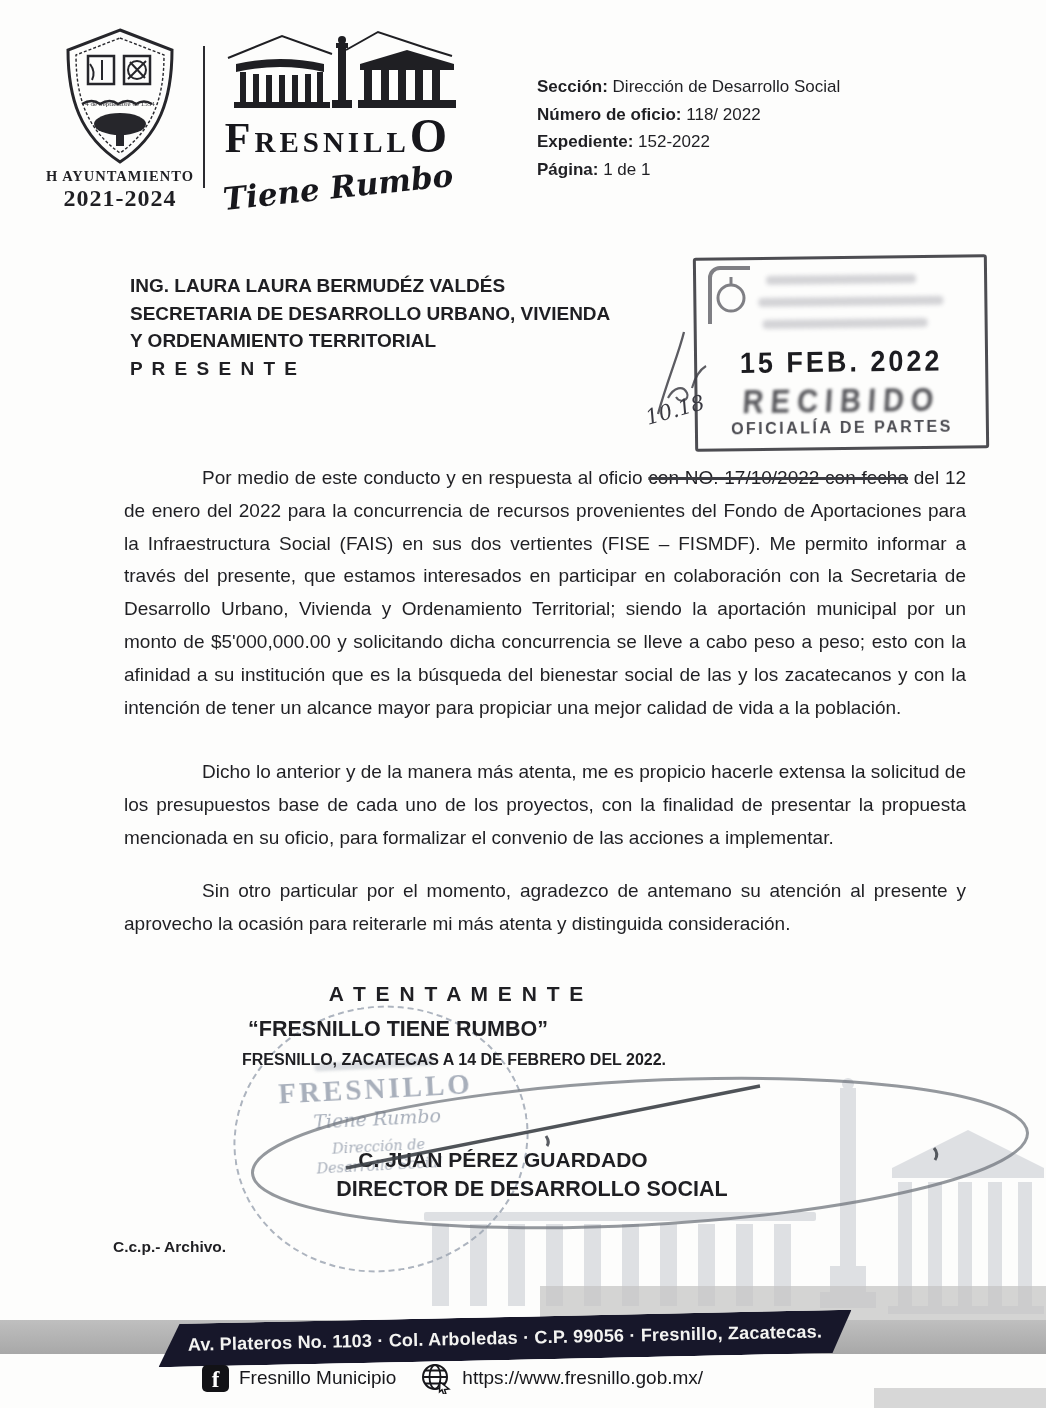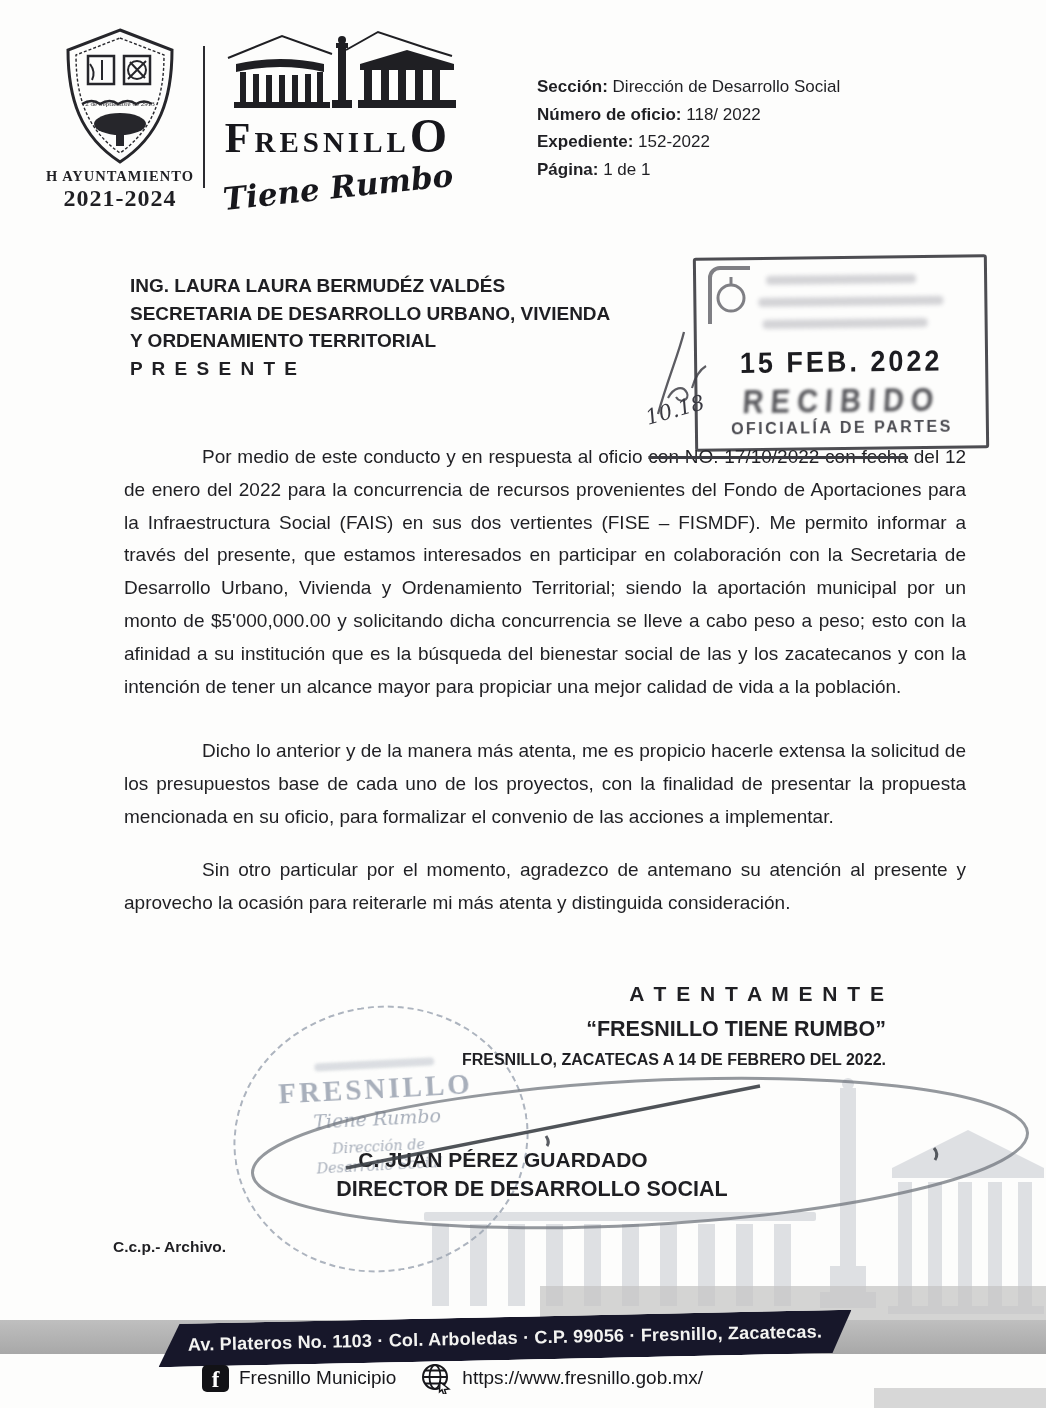--- a/index.html
+++ b/index.html
@@ -37,29 +37,29 @@
   .stamp-recibido{position:absolute;left:0;right:0;top:126px;text-align:center;font-size:29px;font-weight:700;
               letter-spacing:7px;color:#2a2a30;filter:blur(1.4px);transform:skewX(-4deg) scaleY(1.12);opacity:.8;}
   .stamp-oficialia{position:absolute;left:0;right:0;top:160px;text-align:center;font-size:16px;font-weight:700;
               letter-spacing:2.5px;color:#33333a;filter:blur(.4px);opacity:.88;}
   .hand-time{position:absolute;left:645px;top:398px;font-family:"DejaVu Serif",serif;font-style:italic;
              font-size:21px;color:#3a3a42;transform:rotate(-16deg);z-index:4;}
   .scribble{position:absolute;left:648px;top:316px;z-index:4;}
   .stamp-emblem{position:absolute;left:704px;top:262px;z-index:4;opacity:.7;}
 
   
-  .body{position:absolute;left:124px;top:441px;width:842px;font-size:19px;line-height:32.8px;
+  .body{position:absolute;left:124px;top:462px;width:842px;font-size:19px;line-height:32.8px;
         text-align:justify;z-index:2;}
   .body p{margin:0;text-indent:78px;}
   .body p + p{margin-top:32px;}
   .body p.p3{margin-top:20px;}
   .struck{text-decoration:line-through;text-decoration-thickness:2.5px;text-decoration-color:#3c3c42;}
 
   
-  .closing{position:absolute;left:0;top:982px;width:886px;text-align:right;font-weight:700;z-index:2;}
+  .closing{position:absolute;left:0;top:982px;width:886px;text-align:center;font-weight:700;z-index:2;}
   .c1{font-size:21px;letter-spacing:2px;margin-left:28px;}
   .c2{font-size:21.5px;margin-top:11px;margin-left:-90px;}
   .c3{font-size:16px;margin-top:9px;margin-left:22px;}
   .sigblock{position:absolute;left:0;top:1148px;width:1046px;text-align:center;font-weight:700;z-index:2;}
   .sig-name{font-size:21px;margin-left:-40px;}
   .sig-title{font-size:21.5px;margin-top:5px;margin-left:18px;}
   .cc{position:absolute;left:113px;top:1238px;font-size:15.5px;font-weight:700;z-index:2;}
 
   
   .seal{position:absolute;left:233px;top:1006px;width:292px;height:262px;border:2px dashed #9aa3b0;
@@ -127,21 +127,21 @@
       <path d="M62 12 L106 29 C106 70 96 103 62 127 C28 103 18 70 18 29 Z" fill="none" stroke="#26262b" stroke-width="1.4" stroke-dasharray="3 2"></path>
       <rect x="30" y="30" width="26" height="28" fill="none" stroke="#26262b" stroke-width="2.5"></rect>
       <rect x="66" y="30" width="26" height="28" fill="none" stroke="#26262b" stroke-width="2.5"></rect>
       <path d="M32 38 q6 8 2 16 M44 34 v20" stroke="#26262b" stroke-width="2" fill="none"></path>
       <circle cx="79" cy="44" r="9" fill="none" stroke="#26262b" stroke-width="2"></circle>
       <path d="M70 53 L88 35 M72 36 L87 52" stroke="#26262b" stroke-width="2"></path>
       <path d="M24 78 q10 -6 18 0 q10 -6 18 0 q10 -6 18 0 q8 -5 16 0" stroke="#26262b" stroke-width="2.5" fill="none"></path>
       <ellipse cx="62" cy="98" rx="26" ry="11" fill="#26262b"></ellipse>
       <rect x="58" y="104" width="8" height="16" fill="#26262b"></rect>
     </svg>
-    <div class="crest-motto">2 de Septiembre de 2913</div>
+    <div class="crest-motto">4 de Septiembre de 1554</div>
     <div class="crest-inst">H AYUNTAMIENTO</div>
     <div class="crest-years">2021-2024</div>
   </div>
 
   <div class="hdr-divider"></div>
 
   <div class="logo">
     <svg width="236" height="86" viewBox="0 0 236 86">
       <path d="M8 30 L62 8 L112 26" fill="none" stroke="#1f1f23" stroke-width="2"></path>
       <path d="M126 22 L158 4 L206 20 L232 28" fill="none" stroke="#1f1f23" stroke-width="2"></path>

